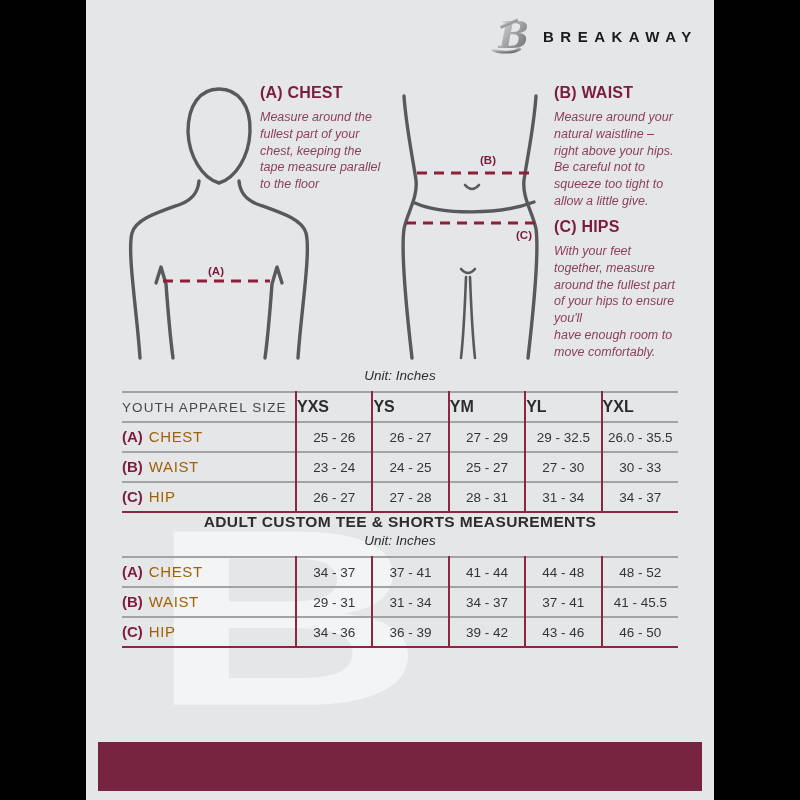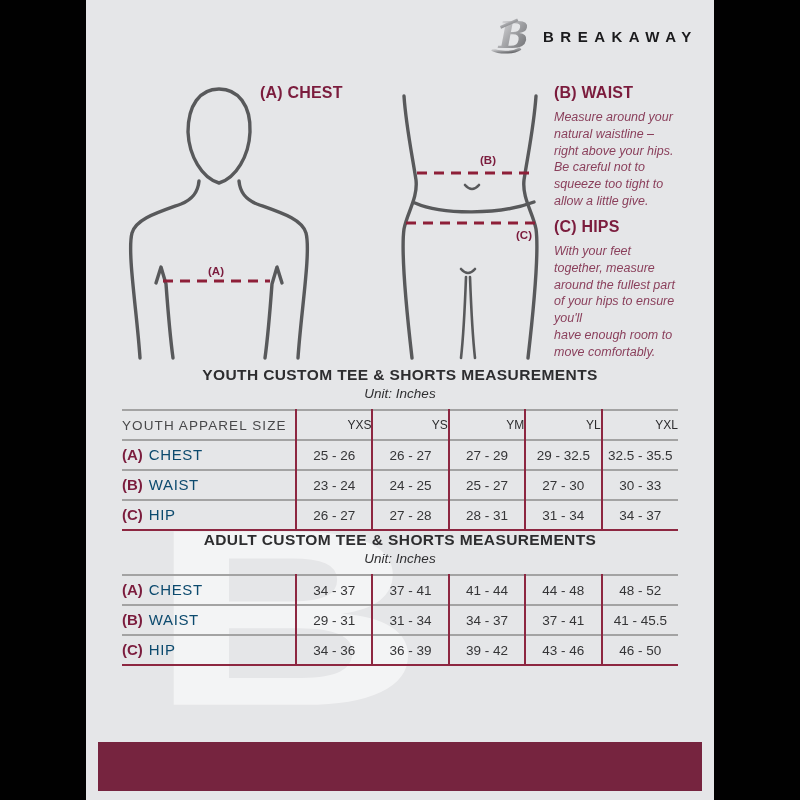--- a/index.html
+++ b/index.html
@@ -41,24 +41,24 @@
   .tbl-unit{margin:2px 0 8px;text-align:center;font-size:13.5px;font-style:italic;color:#2f2f31;}
   .adult-block{}
   table.size-table{border-collapse:collapse;width:556px;table-layout:fixed;}
   table.size-table col.c0{width:174px;}
   table.size-table tr{height:30px;border-top:2px solid #a3a3a3;}
   table.size-table tr:last-child{border-bottom:2px solid #8d2741;}
   table.size-table tr > *:not(:first-child){border-left:2px solid #8d2741;}
   table.size-table th,table.size-table td{padding:0;background:transparent;}
   th.first{text-align:left;padding-left:18px;font-weight:normal;font-size:13.5px;
     letter-spacing:1.1px;color:#48484a;}
-  th.size-code{font-weight:normal;font-size:12px;color:#2c2c2e;text-align:right;}
+  th.size-code{font-weight:bold;font-size:16px;color:#2c2c2e;text-align:left;}
   td.first{text-align:left;padding-left:18px;}
   td.first .pre{color:#7b1c3d;font-weight:bold;font-size:15px;}
-  td.first .lab{color:#0c4a6e;font-size:15px;letter-spacing:0.6px;margin-left:6px;}
+  td.first .lab{color:#a16207;font-size:15px;letter-spacing:0.6px;margin-left:6px;}
   td.val{text-align:center;font-size:13.5px;color:#353537;}
 
   
   .footer-bar{position:absolute;left:12px;top:742px;width:604px;height:49px;background:#76243f;z-index:3;}
 </style>
 </head>
 <body>
 
 <div class="stage">
   <div class="side-bar"></div>
@@ -106,20 +106,25 @@
           <path class="body-line thin-line" d="M384 197 C385 224 386 251 389 278"></path>
           <line class="dash" x1="331" y1="93" x2="446" y2="93"></line>
           <line class="dash" x1="320" y1="143" x2="455" y2="143"></line>
           <text class="fig-label" x="402" y="84" text-anchor="middle">(B)</text>
           <text class="fig-label" x="438" y="159" text-anchor="middle">(C)</text>
         </g>
       </svg>
 
       <div class="guide g-chest">
         <h3>(A) CHEST</h3>
+        <p>Measure around the
+fullest part of your
+chest, keeping the
+tape measure parallel
+to the floor</p>
       </div>
       <div class="guide g-waist">
         <h3>(B) WAIST</h3>
         <p>Measure around your
 natural waistline –
 right above your hips.
 Be careful not to
 squeeze too tight to
 allow a little give.</p>
       </div>
@@ -130,21 +135,20 @@
 around the fullest part
 of your hips to ensure
 you'll
 have enough room to
 move comfortably.</p>
       </div>
     </section>
 
     <section class="tables">
 
-      <h2 class="tbl-title">YOUTH CUSTOM TEE &amp; SHORTS MEASUREMENTS</h2>
       <p class="tbl-unit">Unit: Inches</p>
       <table class="size-table">
         <colgroup>
             <col class="c0">
             <col>
             <col>
             <col>
             <col>
             <col>
           </colgroup>
@@ -156,21 +160,21 @@
           <th class="size-code">YM</th>
           <th class="size-code">YL</th>
           <th class="size-code">YXL</th>
         </tr>
         <tr>
           <td class="first"><span class="pre">(A)</span><span class="lab">CHEST</span></td>
           <td class="val">25 - 26</td>
           <td class="val">26 - 27</td>
           <td class="val">27 - 29</td>
           <td class="val">29 - 32.5</td>
-          <td class="val">32.5 - 35.5</td>
+          <td class="val">26.0 - 35.5</td>
         </tr>
         <tr>
           <td class="first"><span class="pre">(B)</span><span class="lab">WAIST</span></td>
           <td class="val">23 - 24</td>
           <td class="val">24 - 25</td>
           <td class="val">25 - 27</td>
           <td class="val">27 - 30</td>
           <td class="val">30 - 33</td>
         </tr>
         <tr>

